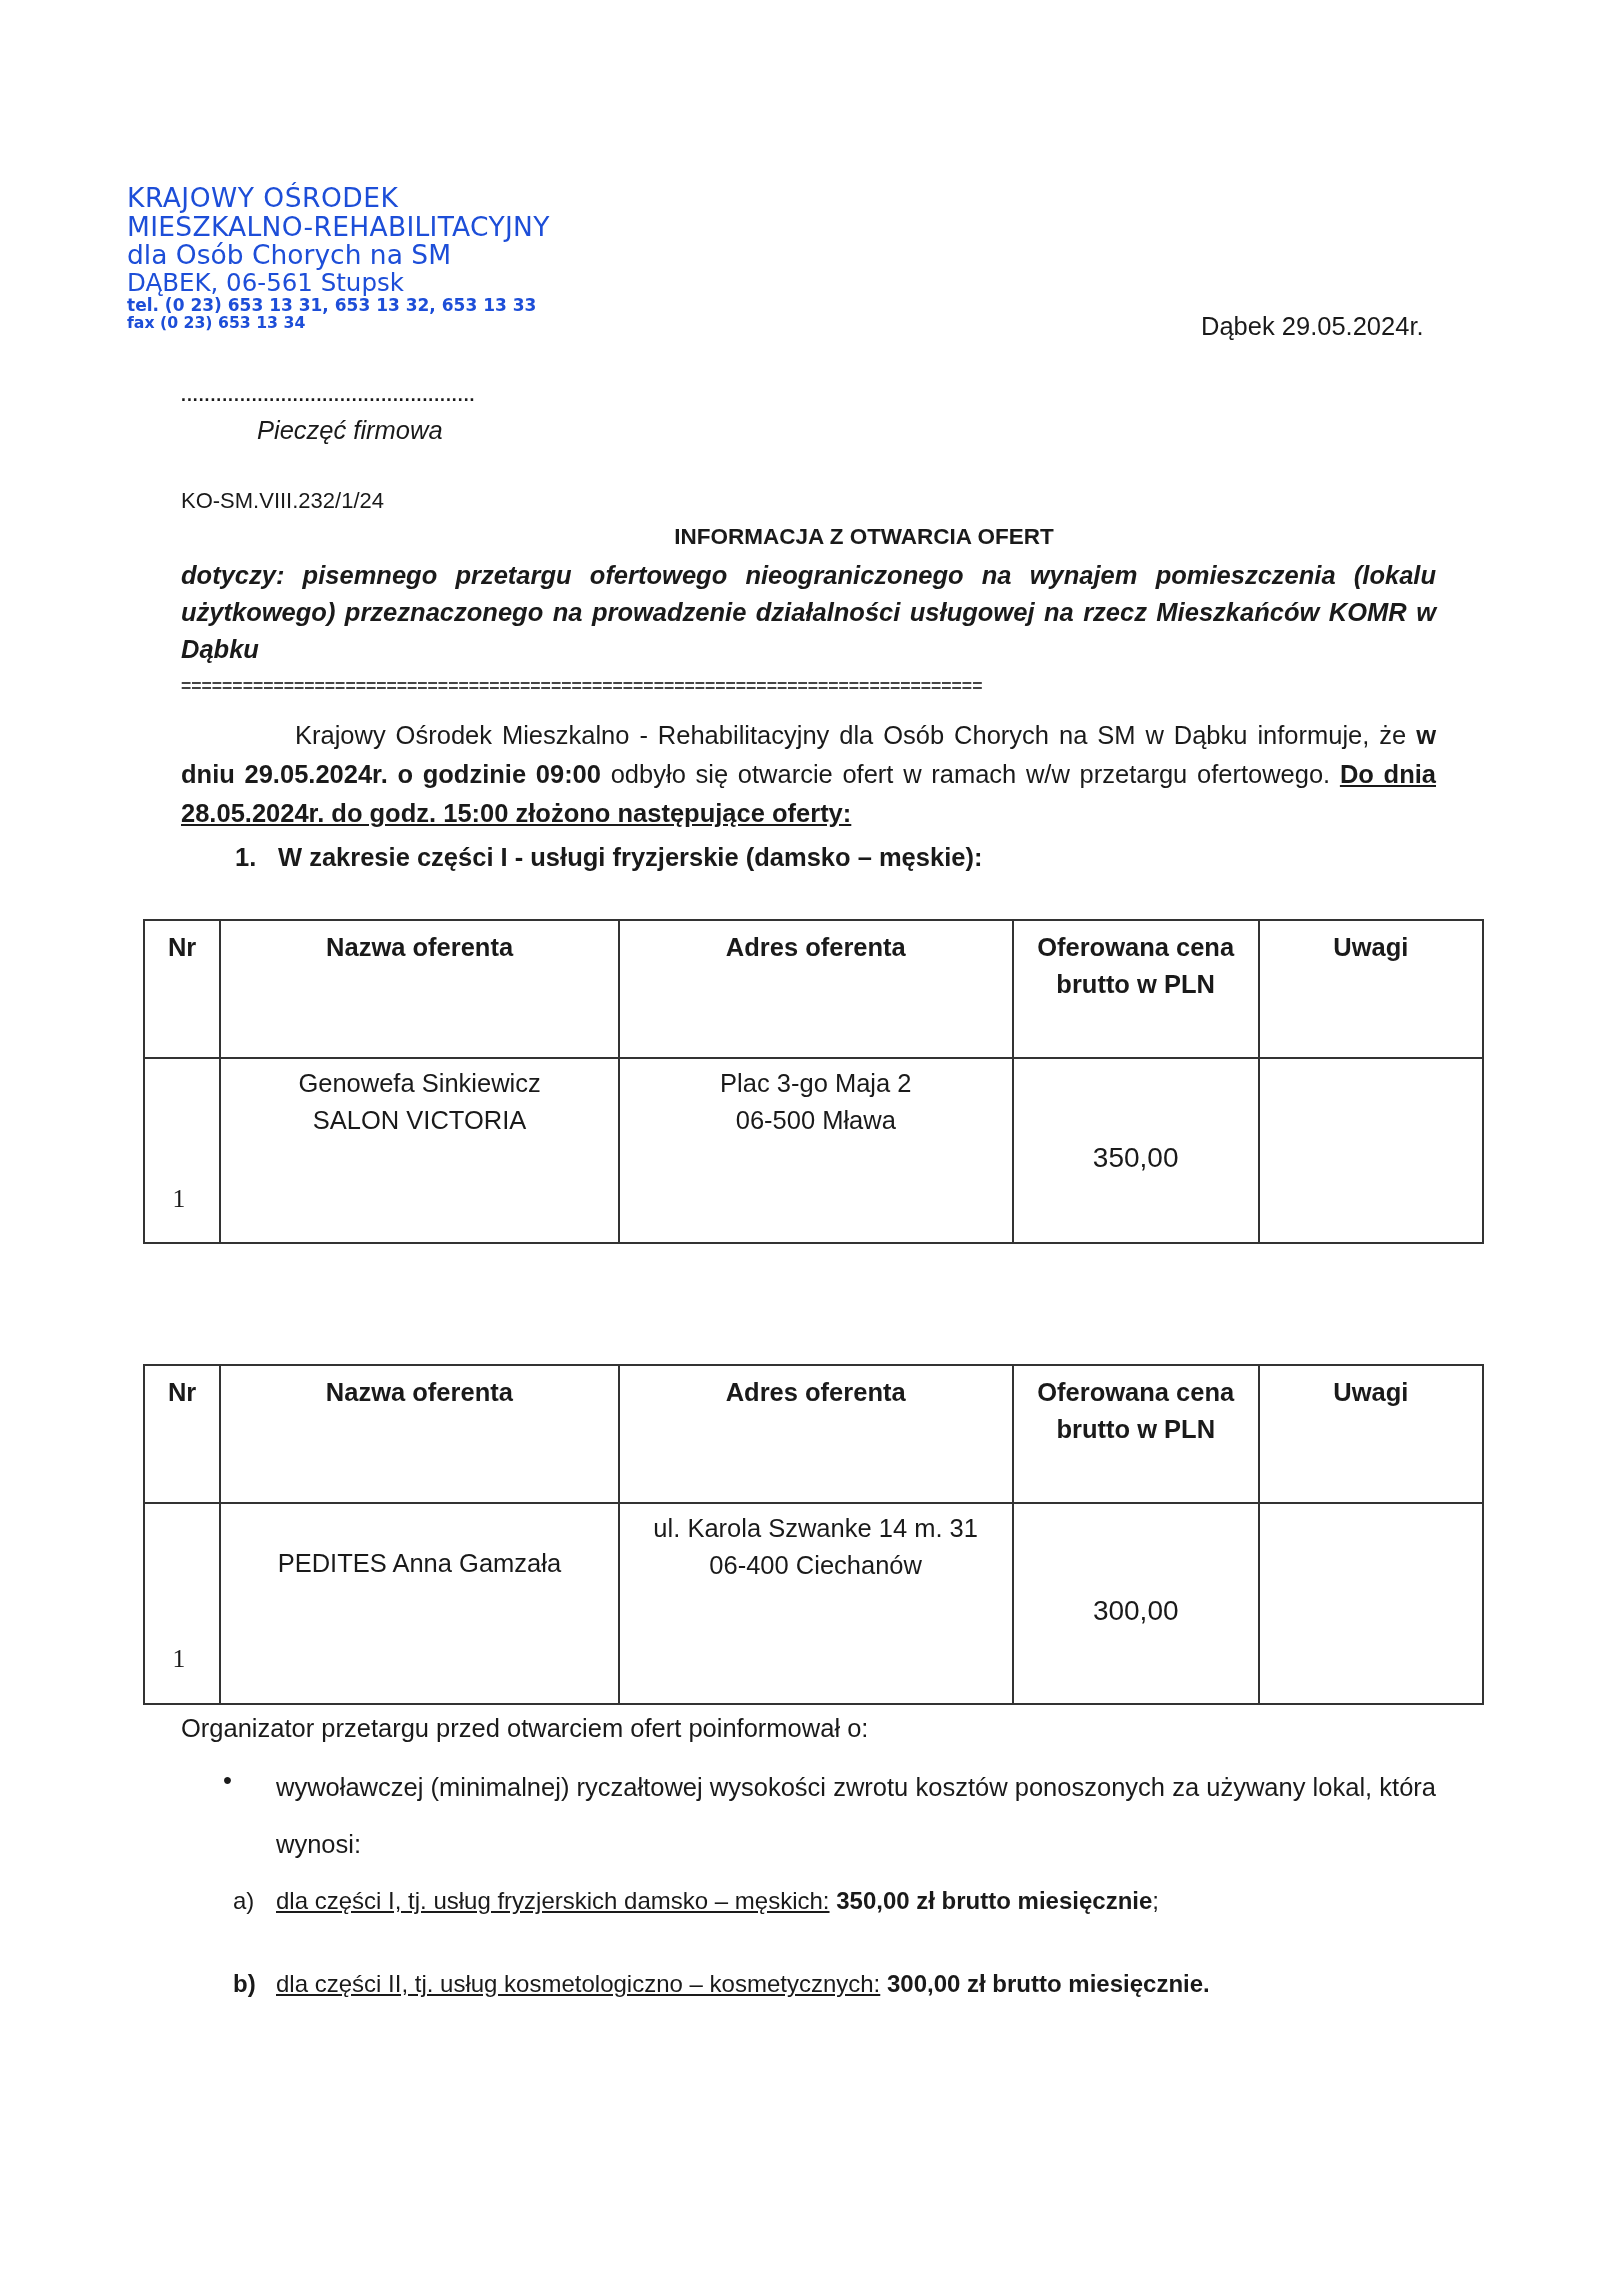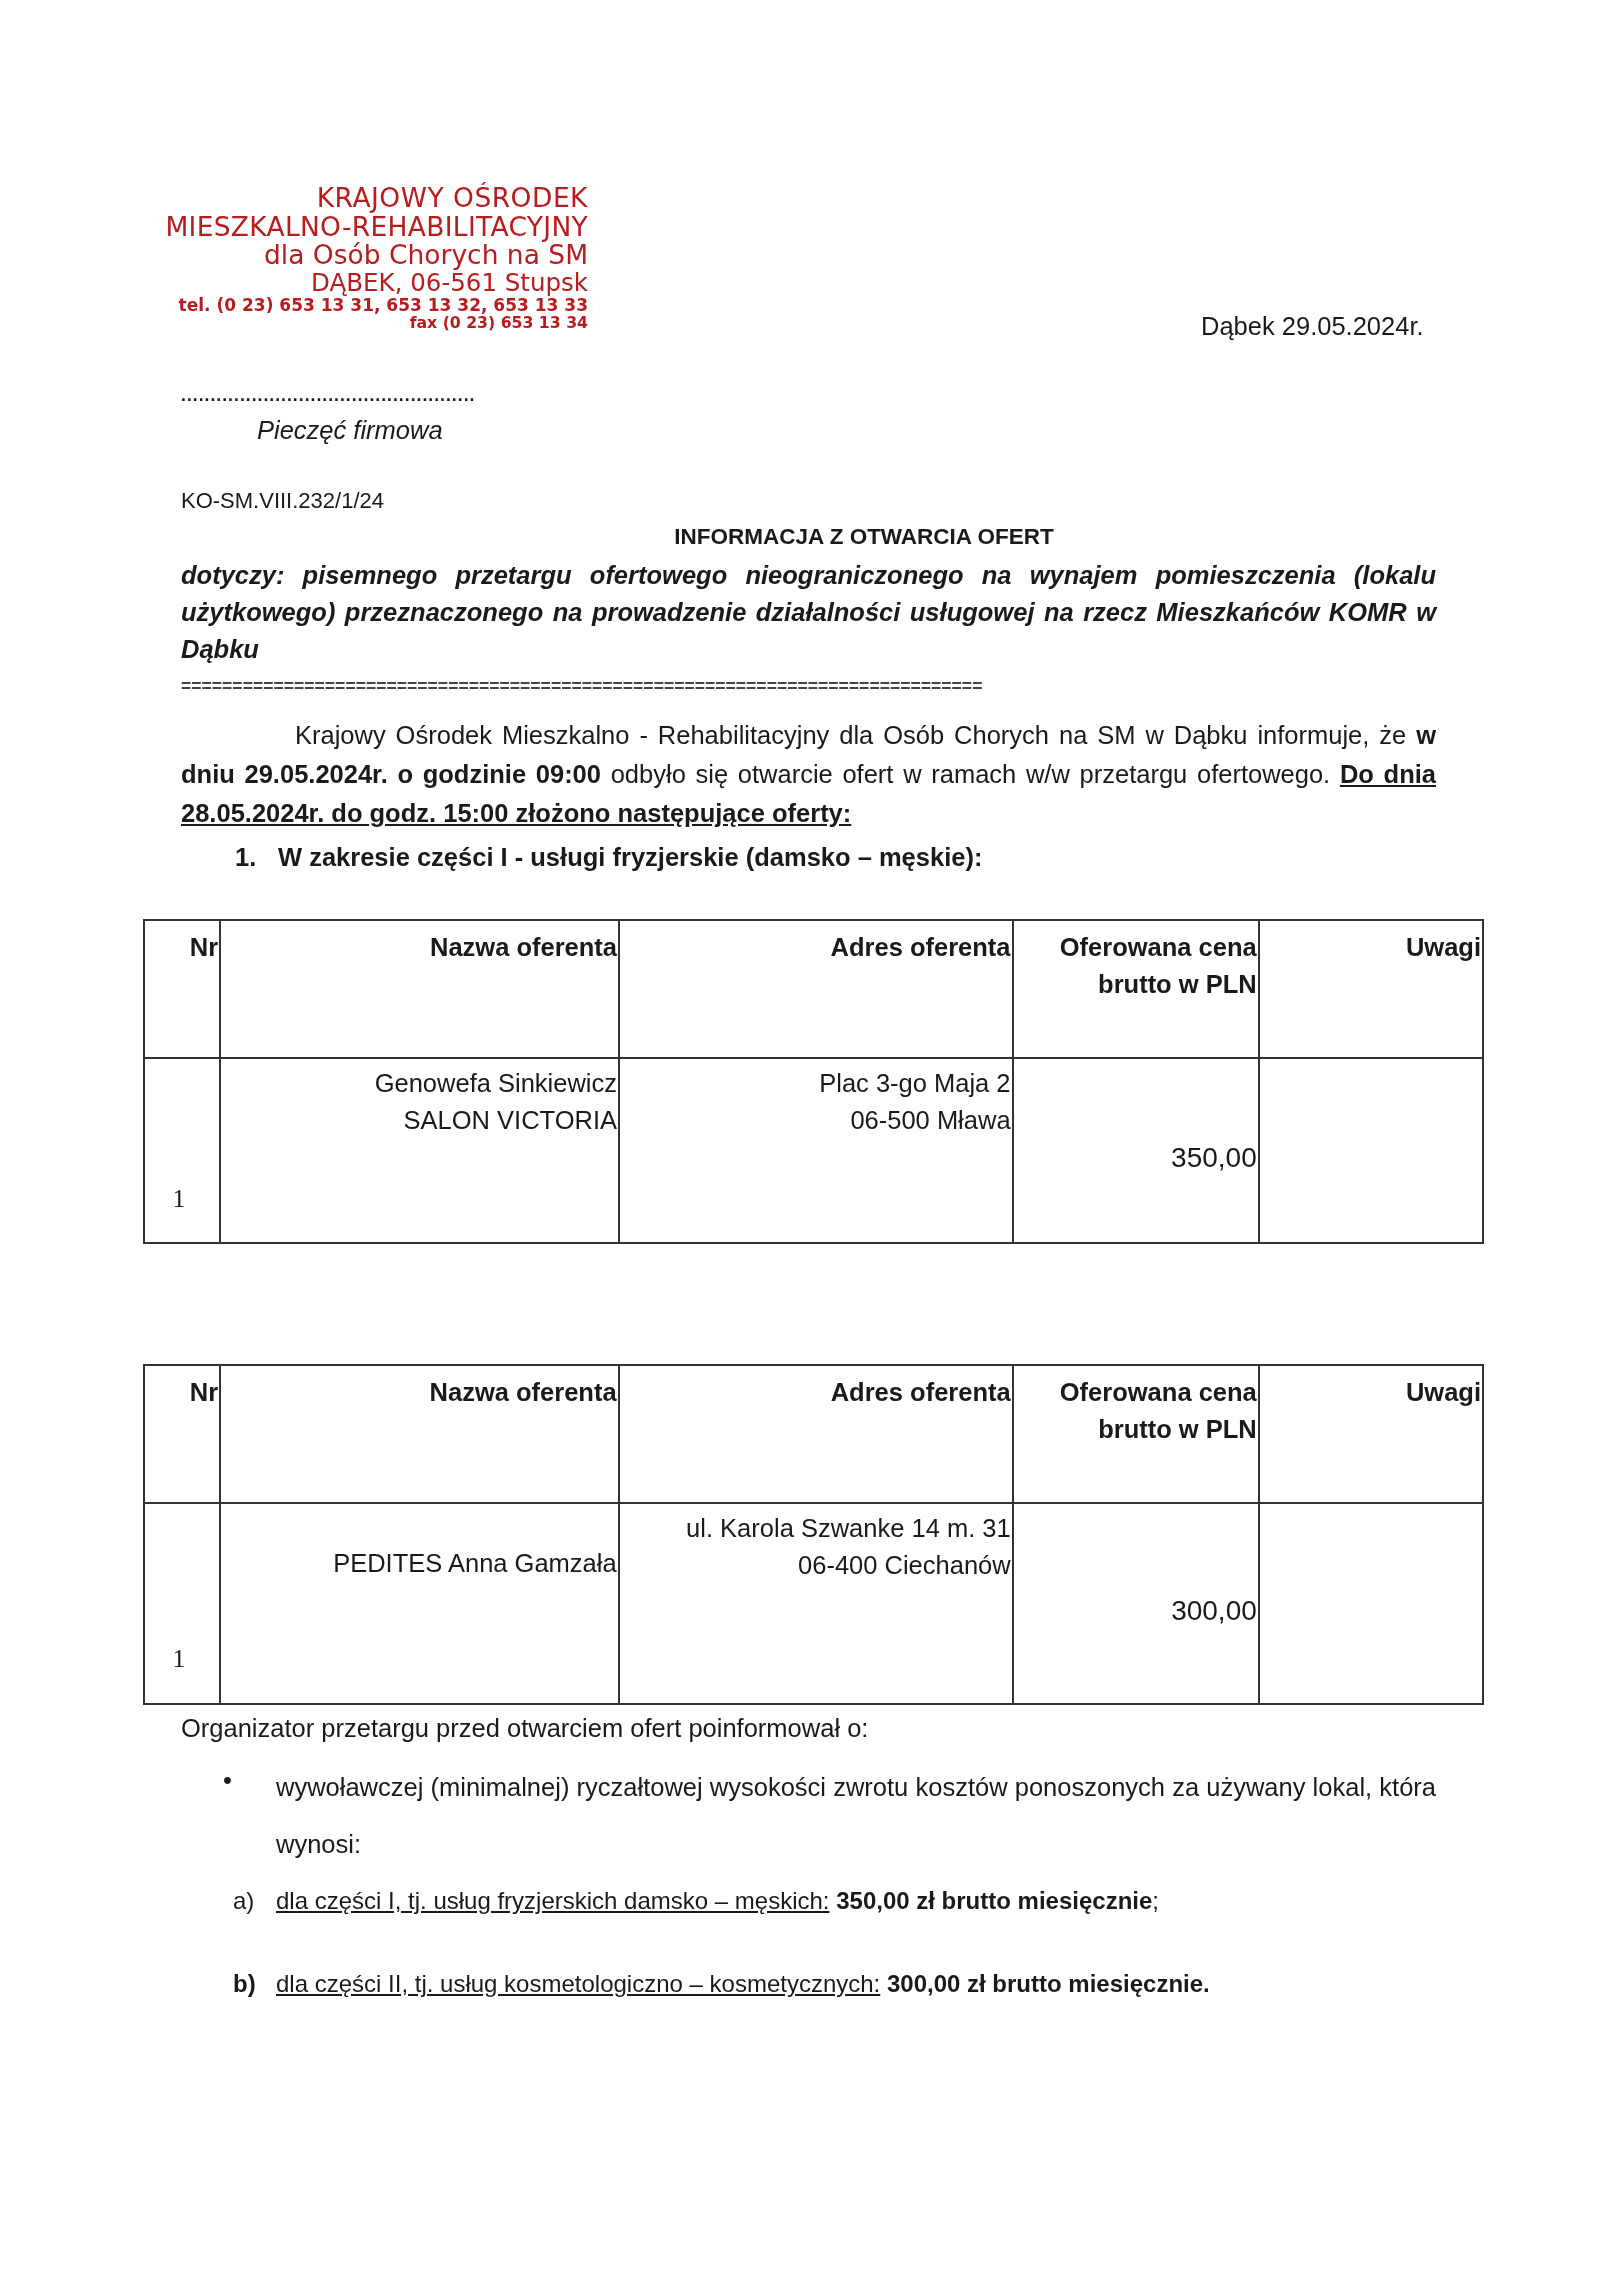--- a/index.html
+++ b/index.html
@@ -1,21 +1,21 @@
 <!DOCTYPE html>
 <html><head>
 <meta charset="utf-8">
 <style>
   html, body { margin:0; padding:0; background:#ffffff; }
   body { width:1620px; height:2291px; position:relative; overflow:hidden;
          font-family:"Liberation Sans", sans-serif; color:#1a1a1a; }
   .page { position:absolute; inset:0; background:#fff; }
 
-  .stamp { position:absolute; left:127px; top:184px; width:461px; text-align:right;
-           color:#b91c1c; font-family:"DejaVu Sans", sans-serif; line-height:1.08; }
+  .stamp { position:absolute; left:127px; top:184px; width:461px; text-align:left;
+           color:#1d4ed8; font-family:"DejaVu Sans", sans-serif; line-height:1.08; }
   .stamp .l1 { font-size:26.5px; letter-spacing:0.5px; }
   .stamp .l2 { font-size:26.5px; letter-spacing:0.3px; }
   .stamp .l3 { font-size:26.5px; }
   .stamp .l4 { font-size:24.5px; }
   .stamp .l5 { font-size:17px; font-weight:bold; }
   .stamp .l6 { font-size:15.7px; font-weight:bold; }
 
   .date { position:absolute; left:1201px; top:312px; font-size:25.5px; }
 
   .dots { position:absolute; left:181px; top:385px; font-size:17.6px; letter-spacing:1px; font-weight:bold; }
@@ -34,21 +34,21 @@
 
   .intro { position:absolute; left:181px; top:716px; width:1255px; font-size:25.5px;
            line-height:39px; text-align:justify; }
   .intro .indent { display:inline-block; width:114px; }
   .intro .u { text-decoration:underline; font-weight:bold; }
 
   .section-head { position:absolute; left:235px; font-size:25.5px; font-weight:bold; }
   .section-head .num { display:inline-block; width:43px; }
 
   table.offers { position:absolute; left:143px; width:1341px; border-collapse:collapse; font-size:25.5px; }
-  table.offers th, table.offers td { border:2px solid #333; vertical-align:top; text-align:right; }
+  table.offers th, table.offers td { border:2px solid #333; vertical-align:top; text-align:center; }
   table.offers th { font-weight:bold; padding-top:7.8px; height:127px; line-height:37px; }
   table.offers td { height:157px; line-height:37px; }
   .c-nr { width:73px; }
   .c-name { width:402px; }
   .c-addr { width:397px; }
   .c-price { width:245px; }
   .c-rem { width:224px; }
   td.nr-cell { vertical-align:bottom !important; padding-bottom:25.5px; font-family:"Liberation Serif", serif; text-align:left !important; padding-left:27.4px; }
   td.name-cell, td.addr-cell { padding-top:5.9px; }
   td.price-cell { vertical-align:middle !important; font-size:28px; padding-top:15.7px; }

